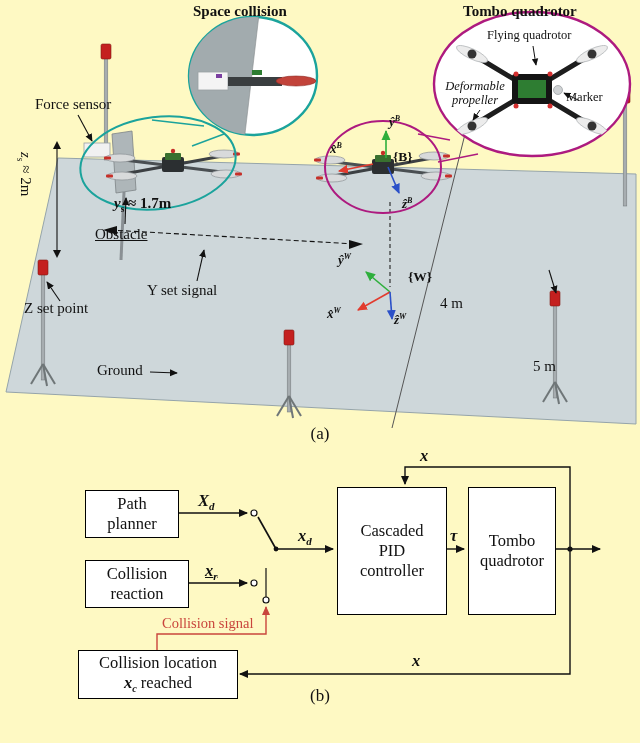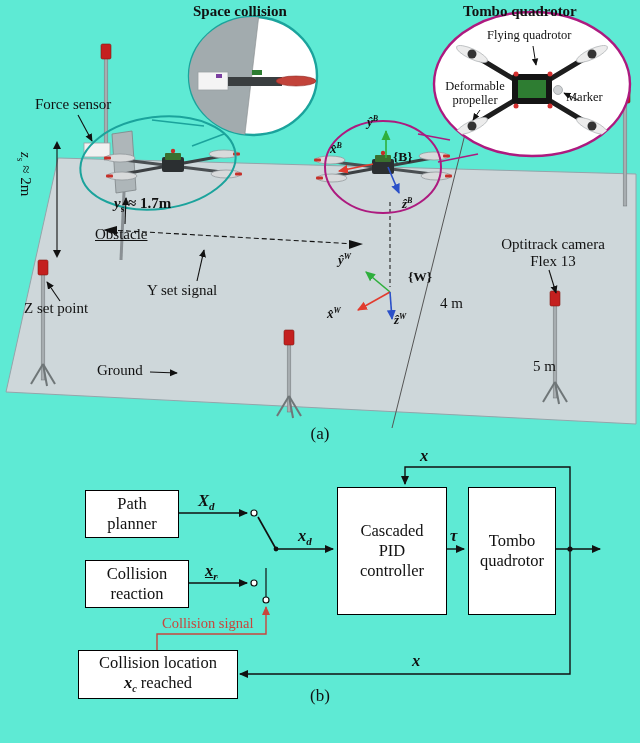--- a/index.html
+++ b/index.html
@@ -1,27 +1,27 @@
 <!DOCTYPE html>
 <html><head>
 <meta charset="utf-8">
 <style>
   html,body{margin:0;padding:0;background:#fff;}
-  .page{position:relative;width:640px;height:743px;background:#5eead4;overflow:hidden;
+  .page{position:relative;width:640px;height:743px;background:#fef9c3;overflow:hidden;
         font-family:"Liberation Serif",serif;color:#111;}
   svg{position:absolute;left:0;top:0;}
   .lbl{position:absolute;white-space:nowrap;font-size:15px;line-height:1.12;}
   .b{font-weight:bold;}
   .i{font-style:italic;}
   sub{font-size:0.62em;}
   sup{font-size:0.62em;}
   .axis{position:absolute;font-size:13px;font-weight:bold;font-style:italic;white-space:nowrap;}
   .frame{position:absolute;font-size:13.5px;font-weight:bold;white-space:nowrap;}
   .inset-lbl{position:absolute;font-size:12.5px;line-height:1.08;white-space:nowrap;}
-  .inset-lbl.wrap{white-space:normal;text-align:center;}
+  .inset-lbl.wrap{white-space:normal;text-align:center;font-style:italic;}
   .zs{transform:rotate(90deg);transform-origin:0 0;}
   .cap{position:absolute;left:0;width:640px;text-align:center;font-size:17px;}
   .optitrack{position:absolute;left:472px;top:236px;width:162px;text-align:center;font-size:15px;line-height:1.15;}
   .box{position:absolute;border:1.5px solid #000;background:#fff;display:flex;align-items:center;
        justify-content:center;text-align:center;font-size:16.5px;line-height:1.22;white-space:pre-line;}
   .sig{position:absolute;font-size:16.5px;font-weight:bold;font-style:italic;white-space:nowrap;}
   .sig sub{font-size:11px;}
   .red-lbl{position:absolute;font-size:14.5px;color:#c9453c;white-space:nowrap;}
 </style>
 </head>
@@ -215,31 +215,27 @@
   <span class="lbl" style="left:35px;top:96px;">Force sensor</span>
   <span class="lbl" style="left:95px;top:226px;text-decoration:underline;">Obstacle</span>
 
   <span class="lbl zs" style="left:34px;top:152px;"><i>z</i><sub>s</sub><span> ≈ 2m</span></span>
 
   <span class="lbl b" style="left:114px;top:195px;"><i>y</i><sub>s</sub><span> ≈ 1.7m</span></span>
 
   <span class="lbl" style="left:147px;top:282px;">Y set signal</span>
   <span class="lbl" style="left:24px;top:300px;">Z set point</span>
 
-  <div class="optitrack">
-    <span style="display:block">Optitrack camera</span>
-    <span style="display:block">Flex 13</span>
-  </div>
 
   <span class="lbl" style="left:97px;top:362px;">Ground</span>
   <span class="lbl" style="left:440px;top:295px;">4 m</span>
   <span class="lbl" style="left:533px;top:358px;">5 m</span>
 
   <span class="axis" style="left:330px;top:141px;"><span>x̂</span><sup>B</sup></span>
-  <span class="axis" style="left:367px;top:114px;"><span>ŷ</span><sup>B</sup></span>
+  <span class="axis" style="left:389px;top:114px;"><span>ŷ</span><sup>B</sup></span>
   <span class="axis" style="left:402px;top:196px;"><span>ẑ</span><sup>B</sup></span>
   <span class="frame" style="left:393px;top:149px;">{B}</span>
 
   <span class="axis" style="left:338px;top:252px;"><span>ŷ</span><sup>W</sup></span>
   <span class="frame" style="left:408px;top:269px;">{W}</span>
   <span class="axis" style="left:327px;top:306px;"><span>x̂</span><sup>W</sup></span>
   <span class="axis" style="left:394px;top:312px;"><span>ẑ</span><sup>W</sup></span>
 
   <div class="cap" style="top:424px;">(a)</div>
 

